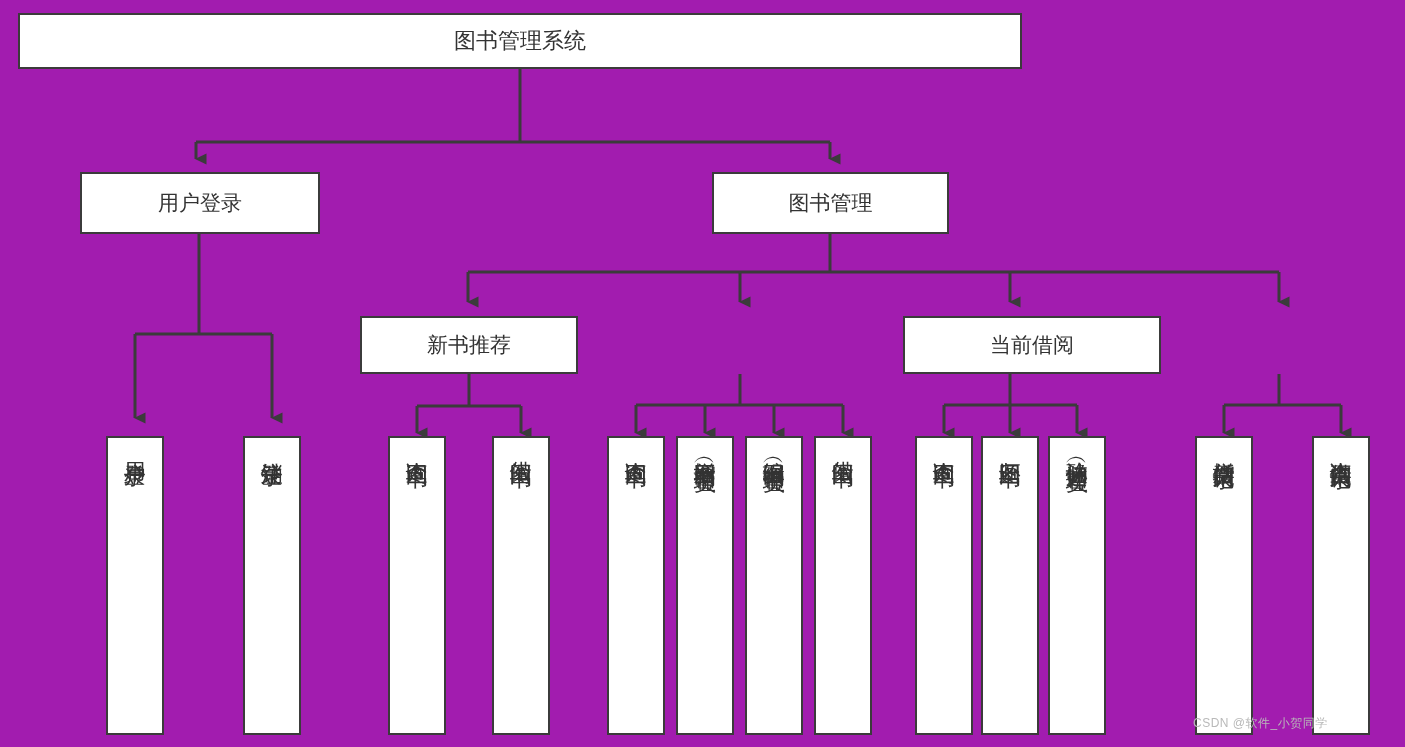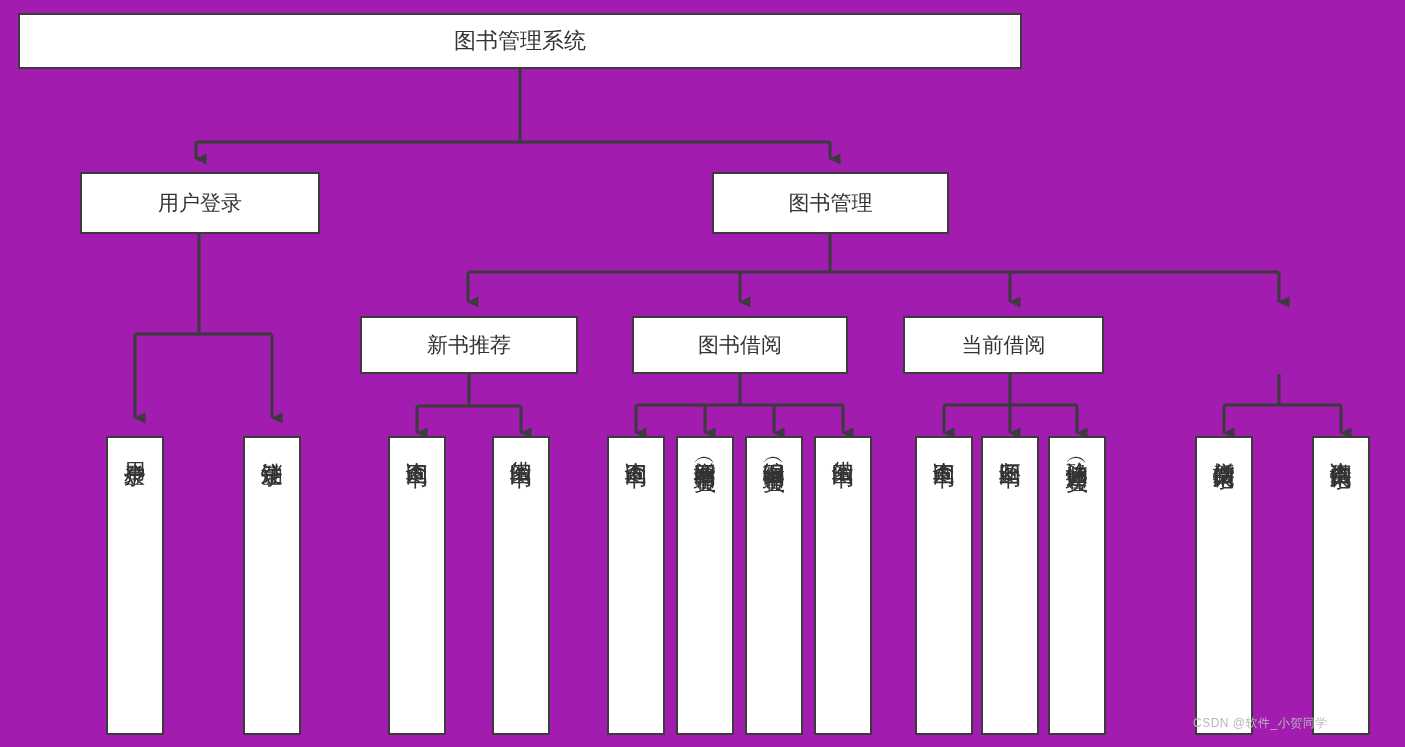--- a/index.html
+++ b/index.html
@@ -130,25 +130,22 @@
   </div>
 
   <div class="node h" style="left:712px;top:172px;width:237px;height:62px;">
     <span class="lbl">图书管理</span>
   </div>
 
   <div class="node h" style="left:360px;top:316px;width:218px;height:58px;">
     <span class="lbl">新书推荐</span>
   </div>
 
-  <div class="node h" style="left:632px;top:316px;width:216px;height:58px;">
-    <span class="lbl">图书借阅</span>
-  </div>
 
-  <div class="node h" style="left:903px;top:316px;width:201px;height:58px;">
+  <div class="node h" style="left:903px;top:316px;width:258px;height:58px;">
     <span class="lbl">当前借阅</span>
   </div>
 
 
   <div class="node v" style="left:106px;top:436px;width:58px;height:299px;">
     <span class="lbl">用户登录</span>
   </div>
   <div class="node v" style="left:243px;top:436px;width:58px;height:299px;">
     <span class="lbl">注销登录</span>
   </div>

